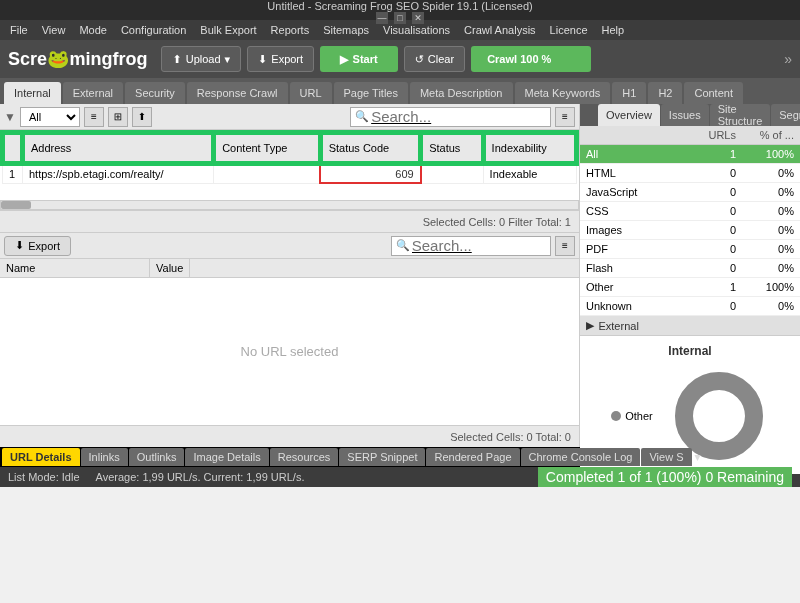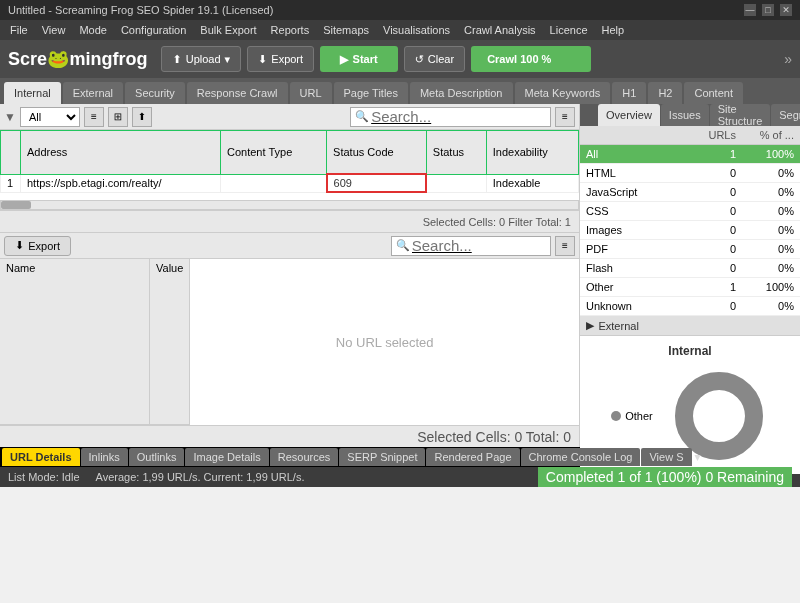--- a/index.html
+++ b/index.html
@@ -8,20 +8,21 @@
     
     .title-bar {
       background: #2b2b2b;
       color: #ccc;
       height: 20px;
       display: flex;
       align-items: center;
       justify-content: space-between;
       padding: 0 8px;
       font-size: 11px;
+      flex-direction: column;
     }
     .title-bar-controls { display: flex; gap: 6px; }
     .title-btn { width: 12px; height: 12px; background: #555; border: none; color: #ccc; font-size: 9px; cursor: pointer; display: flex; align-items: center; justify-content: center; }
 
     
     .menu-bar {
       background: #3c3c3c;
       height: 20px;
       display: flex;
       align-items: center;
@@ -167,36 +168,36 @@
       overflow: auto;
       background: white;
     }
     .data-table {
       width: 100%;
       border-collapse: collapse;
       font-size: 11px;
     }
     .data-table th {
       background: #e8e8e8;
-      border: 1px solid #22c55e;
-      padding: 15px 6px;
+      border: 5px solid #22c55e;
+      padding: 7px 6px;
       text-align: left;
       white-space: nowrap;
       font-weight: normal;
     }
     .data-table td {
       border: 1px solid #eee;
       padding: 2px 6px;
       white-space: nowrap;
     }
     .data-table tr:nth-child(even) td { background: #f9f9f9; }
     .status-code-cell {
       border: 2px solid #e03030 !important;
       color: #333;
-      text-align: left;
+      text-align: right;
       margin-top: 12px;
     }
 
     
     .table-status-bar {
       background: #e8e8e8;
       height: 22px;
       display: flex;
       align-items: center;
       padding: 0 8px;
@@ -219,21 +220,21 @@
       display: flex;
       align-items: center;
       padding: 0 4px;
       gap: 4px;
       border-bottom: 1px solid #ccc;
     }
     .lower-content {
       flex: 1;
       background: white;
       display: flex;
-      flex-direction: row;
+      flex-direction: column;
     }
     .lower-header {
       display: flex;
       background: #e8e8e8;
       border-bottom: 1px solid #ccc;
     }
     .lower-header-col {
       padding: 3px 6px;
       border-right: 1px solid #ccc;
       font-size: 11px;
@@ -246,21 +247,21 @@
       justify-content: center;
       color: #aaa;
       font-size: 13px;
     }
     .lower-status-bar {
       background: #e8e8e8;
       height: 22px;
       display: flex;
       align-items: center;
       padding: 0 8px;
-      font-size: 14px;
+      font-size: 11px;
       color: #555;
       border-top: 1px solid #ccc;
       justify-content: flex-end;
     }
 
     
     .right-panel {
       width: 220px;
       display: flex;
       flex-direction: column;

